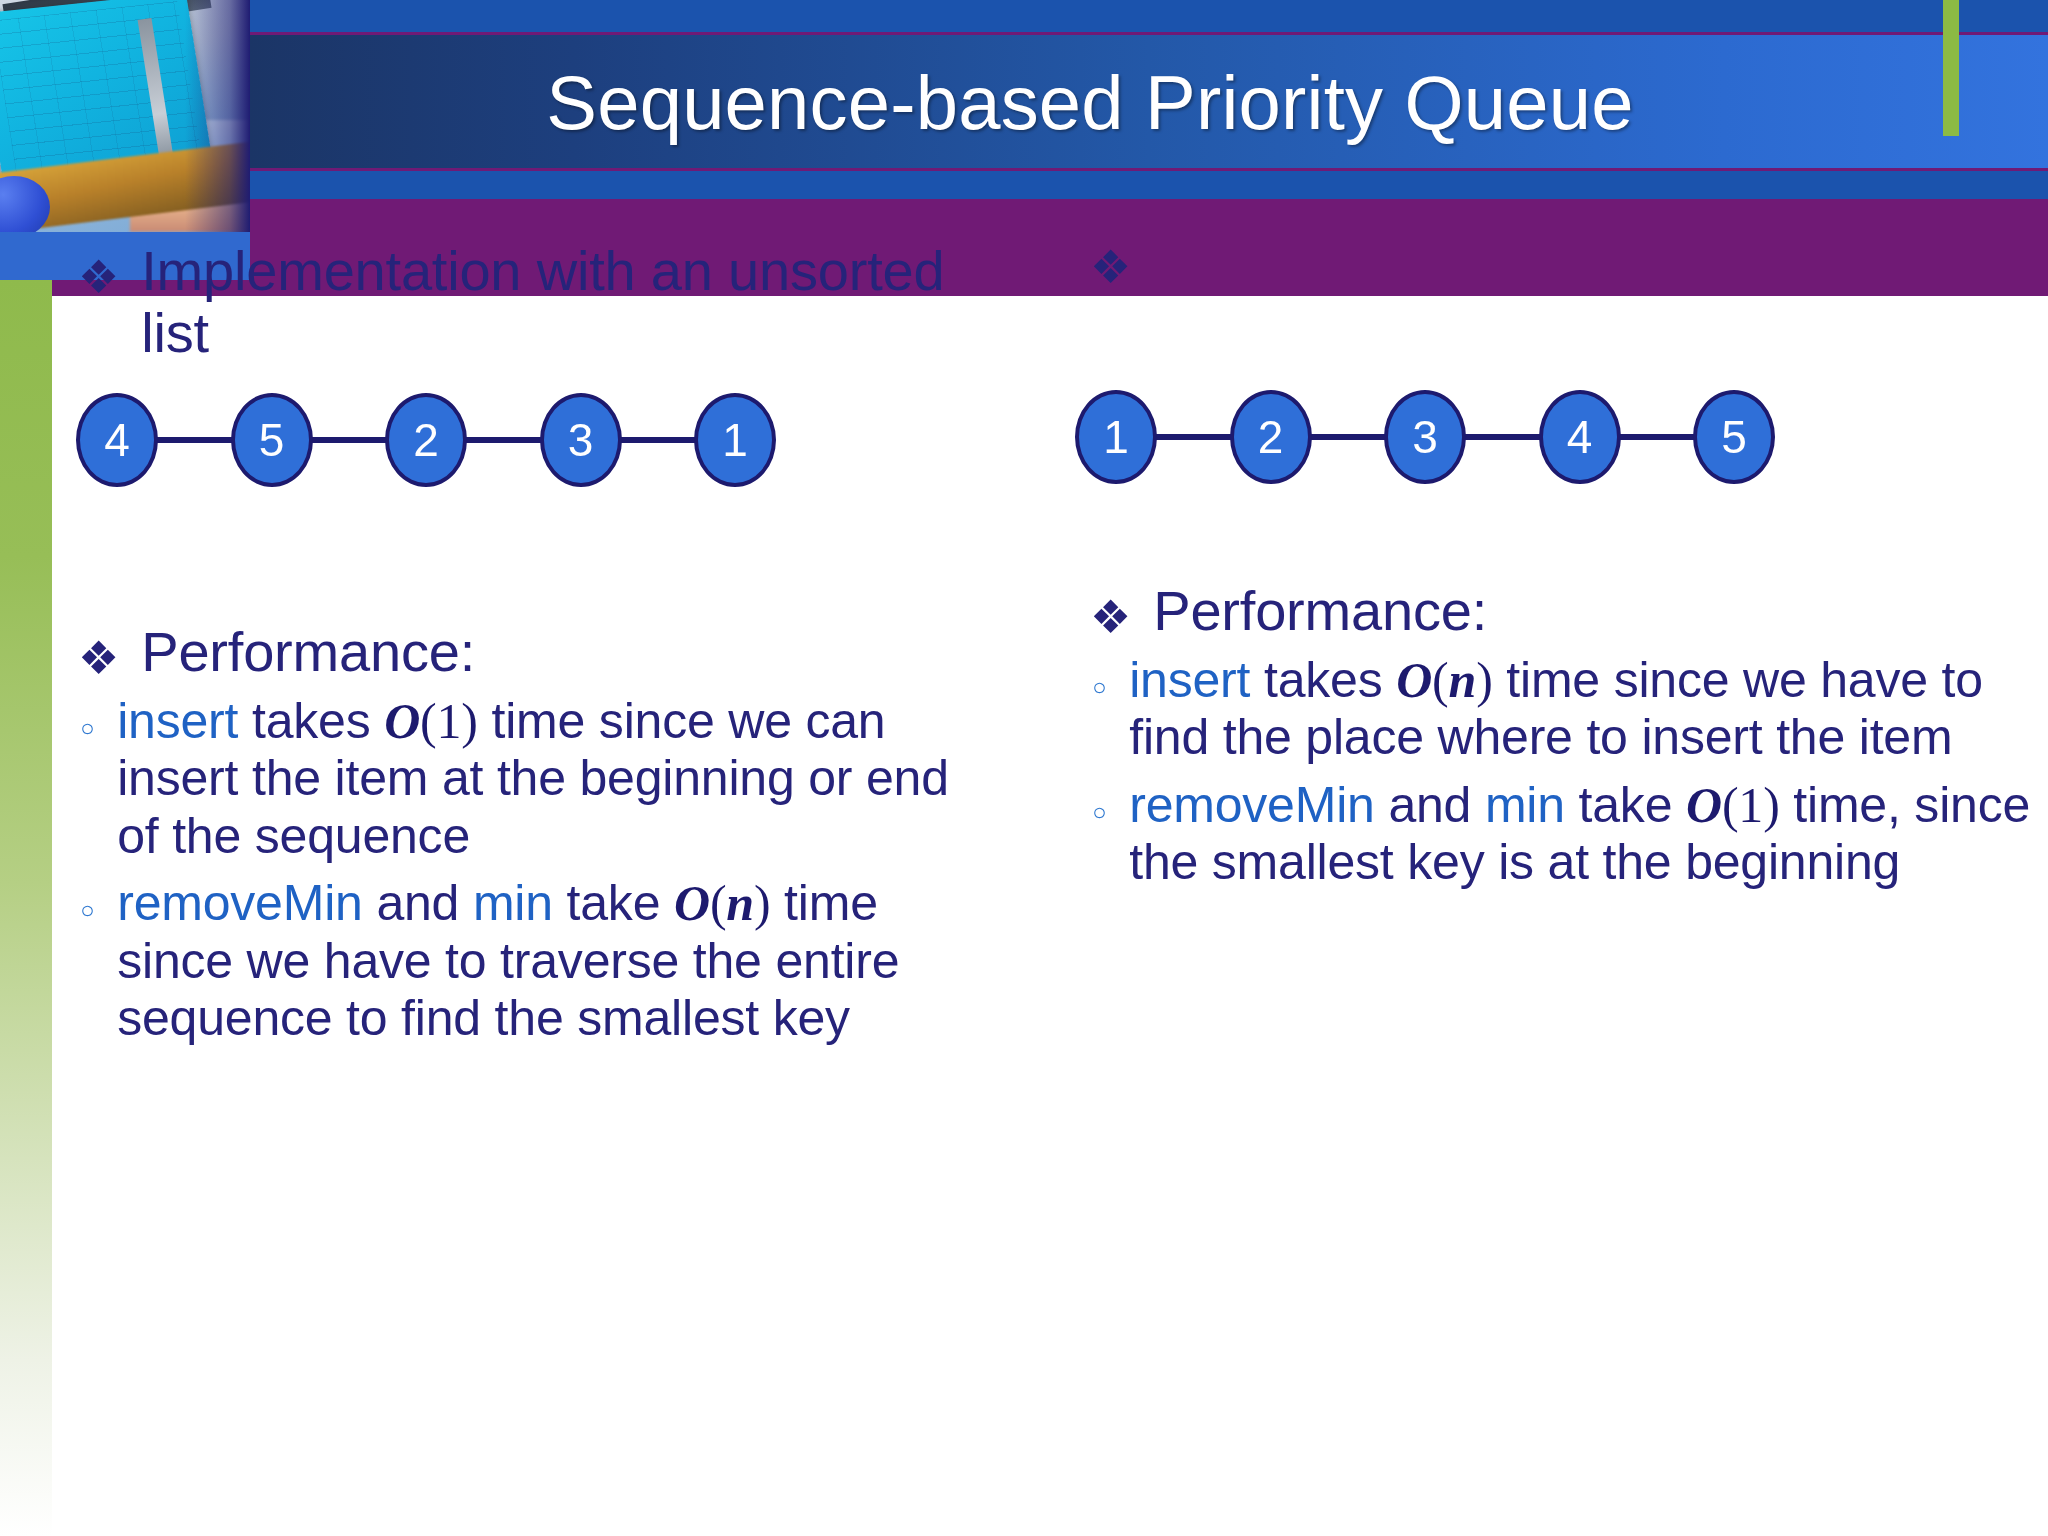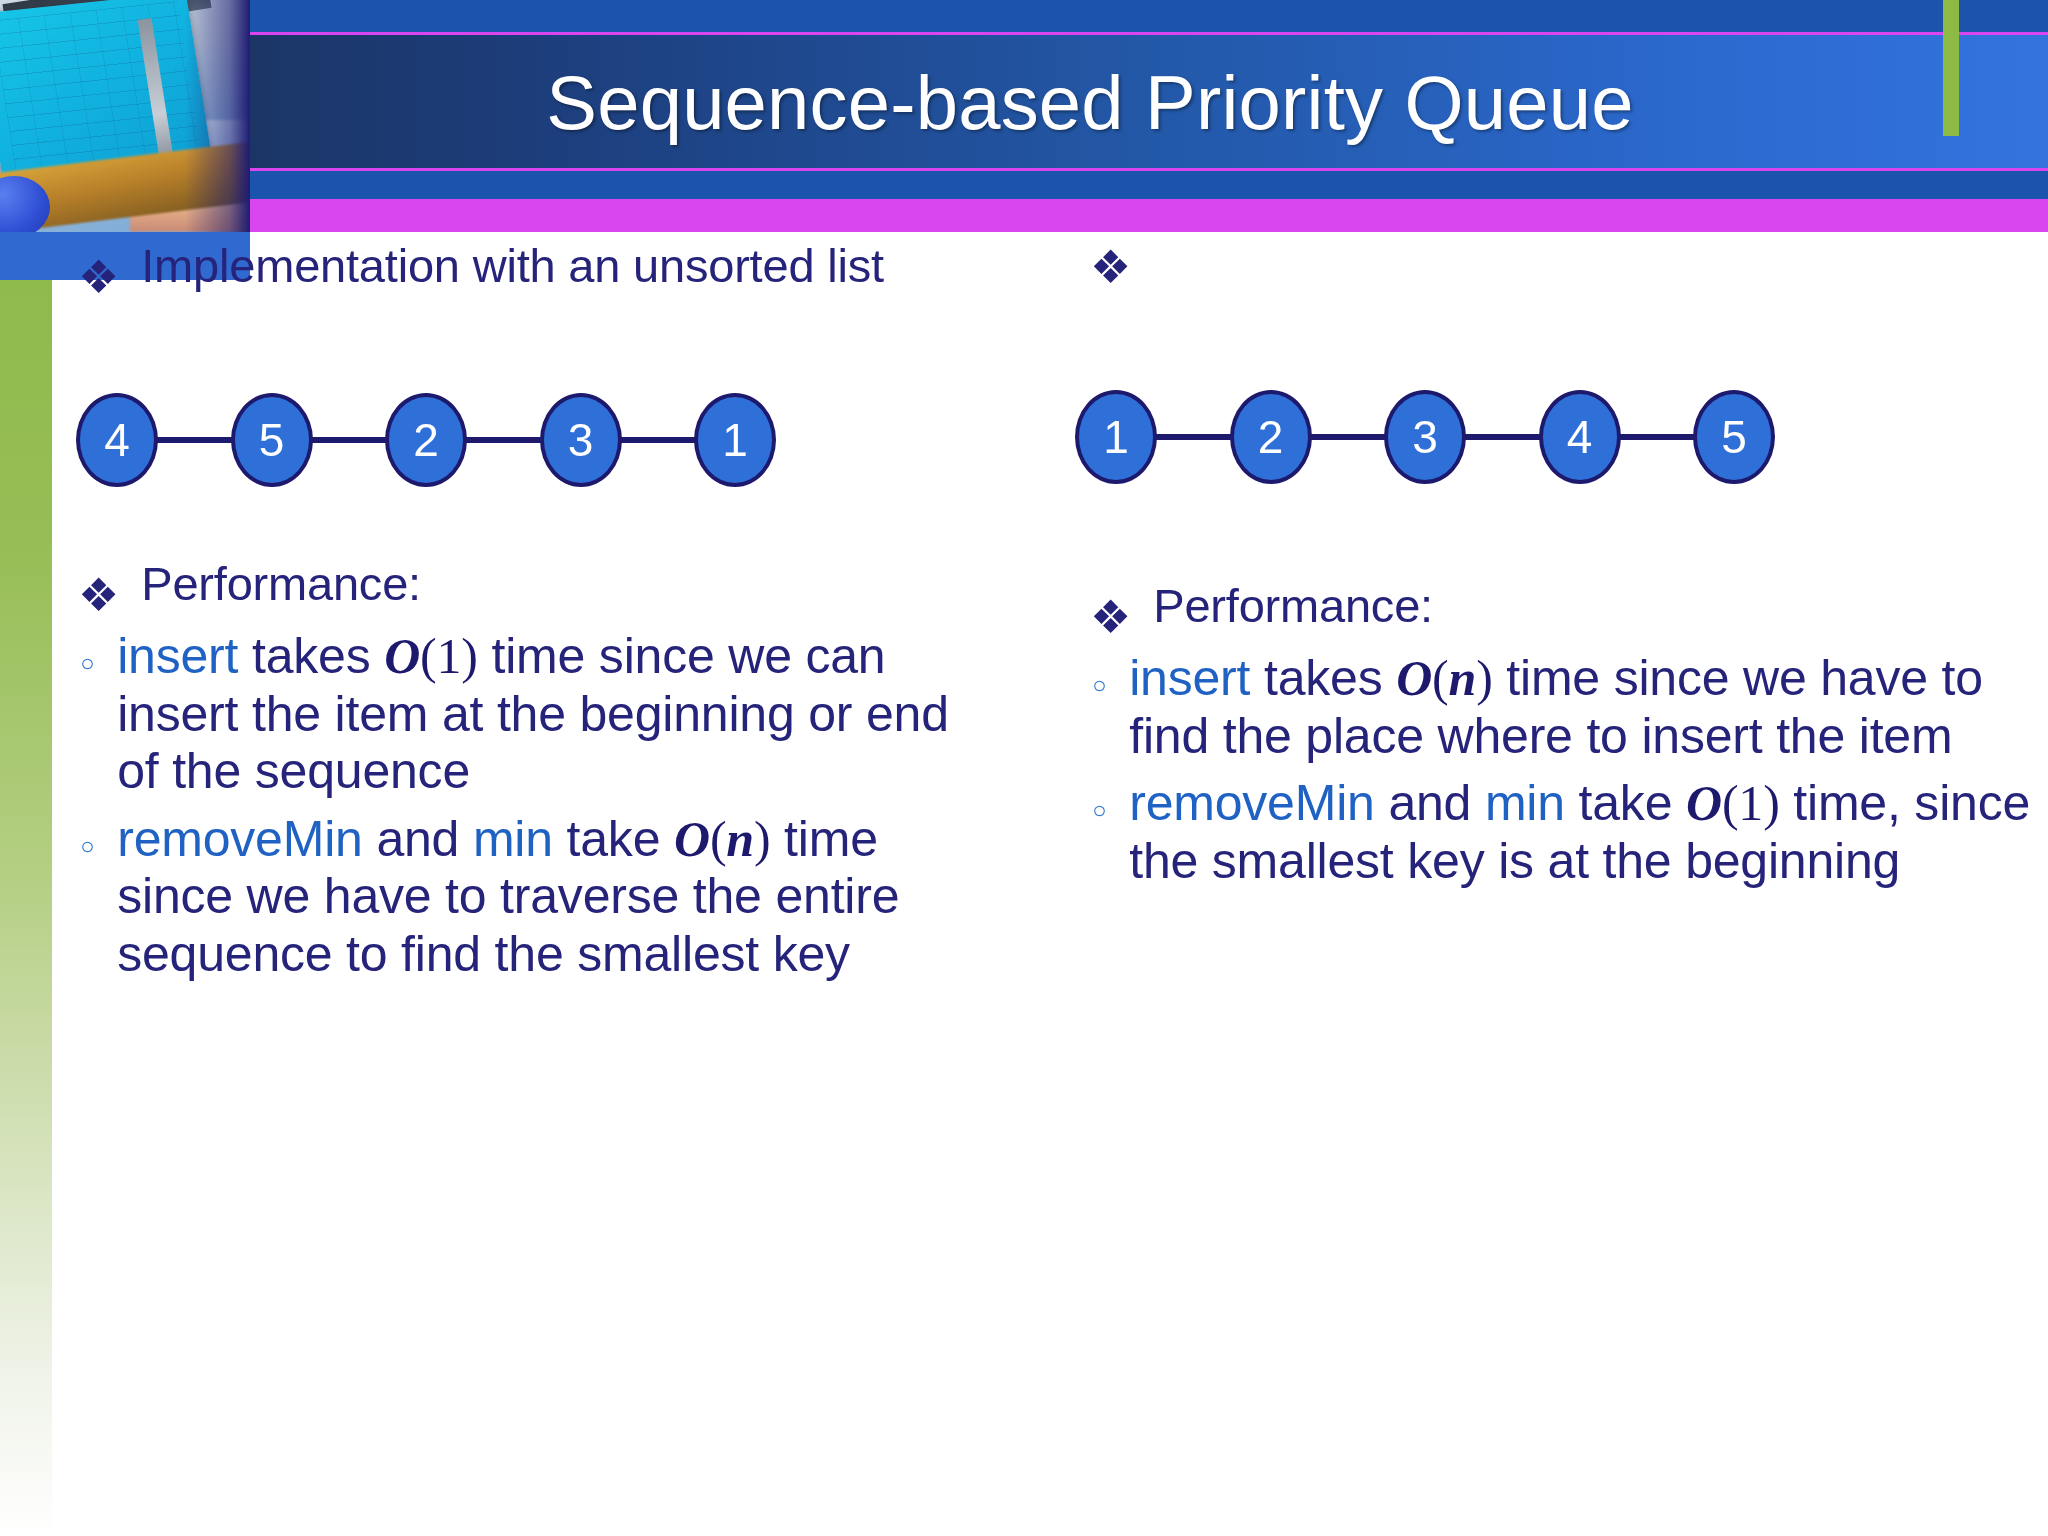--- a/index.html
+++ b/index.html
@@ -21,22 +21,22 @@
     inset: 0;
     background: #ffffff;
     overflow: hidden;
   }
 
   
   .header {
     position: absolute;
     left: 0; top: 0;
     width: 2048px;
-    height: 232px;
-    background: #d946ef;
+    height: 296px;
+    background: #701a75;
     overflow: hidden;
   }
   .header-topband {
     position: absolute;
     left: 250px; top: 0;
     width: 1798px;
     height: 32px;
     background: #1b53ad;
   }
   .header-gradband {
@@ -186,21 +186,21 @@
   .bullet-l1 .bullet-glyph {
     flex: 0 0 auto;
     color: #26237a;
     font-size: 46px;
     line-height: 1.0;
     margin-top: 14px;
     font-family: "DejaVu Sans", sans-serif;
   }
   .bullet-l1 .bullet-text {
     color: #26237a;
-    font-size: 47px;
+    font-size: 56px;
     line-height: 1.10;
     letter-spacing: -0.2px;
   }
 
   .sub-list {
     margin: 0;
     padding: 0;
     list-style: none;
   }
   .bullet-l2 {

